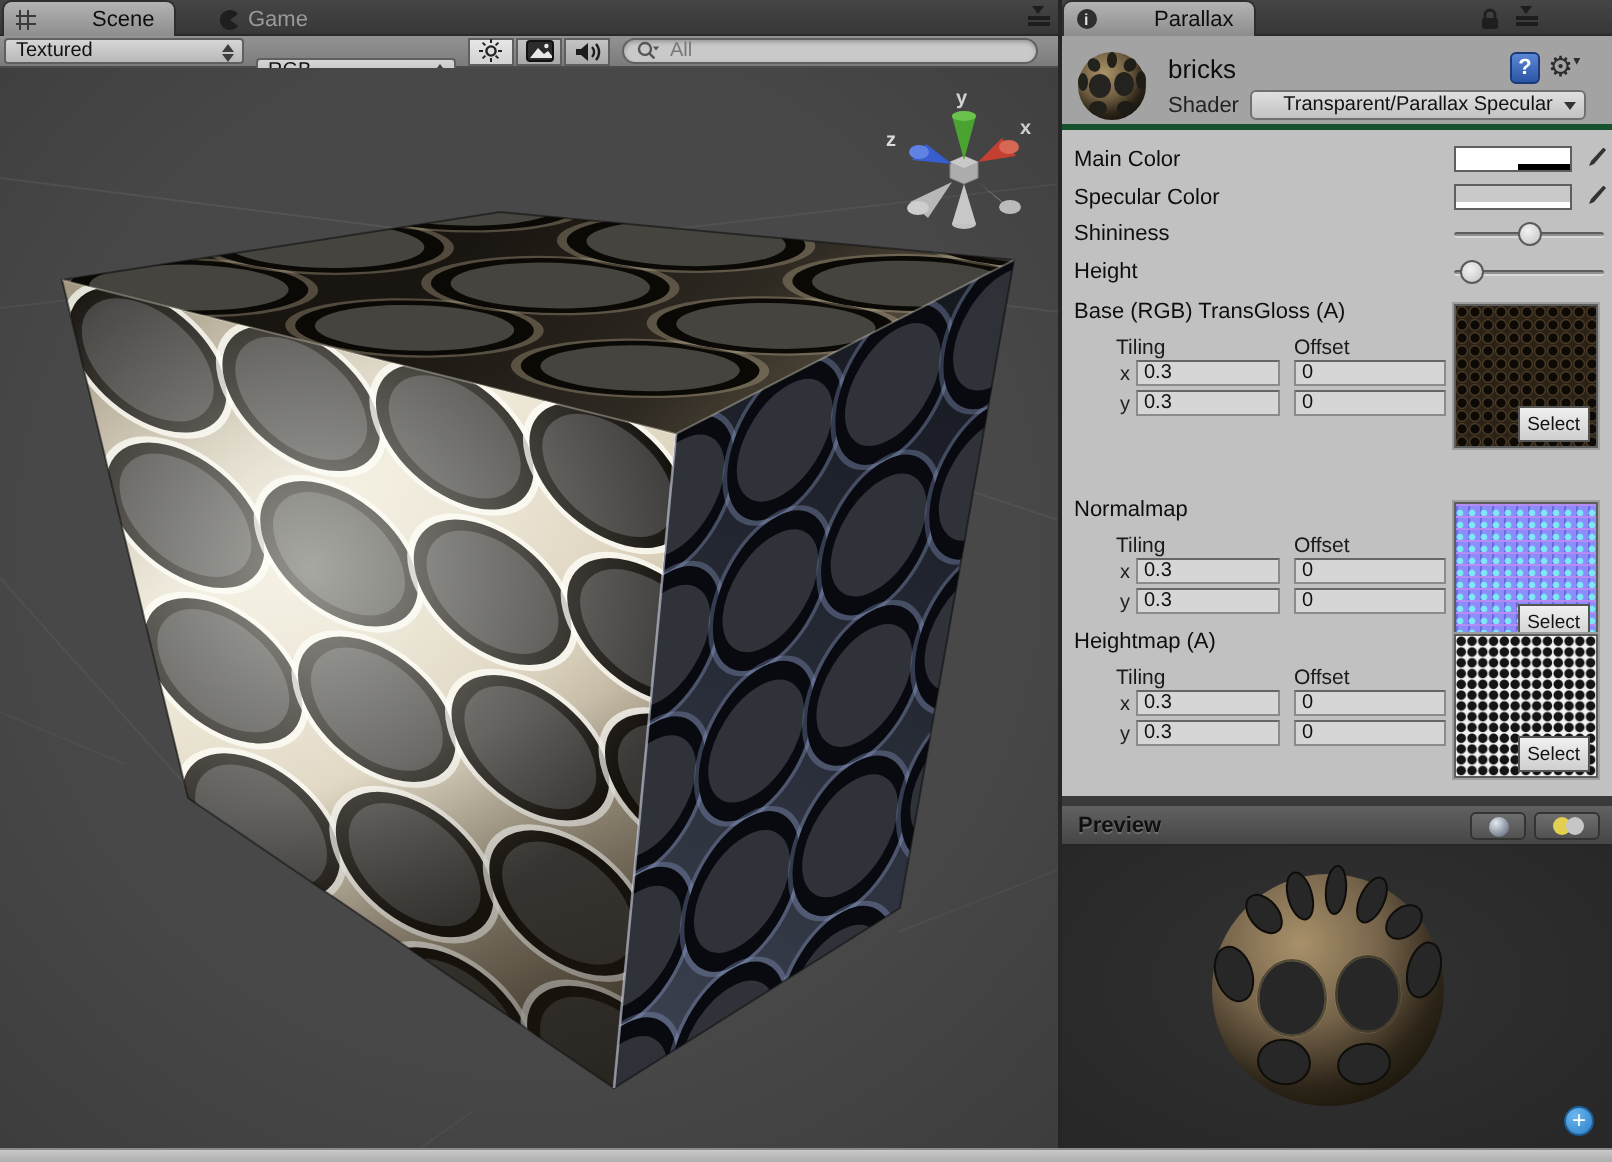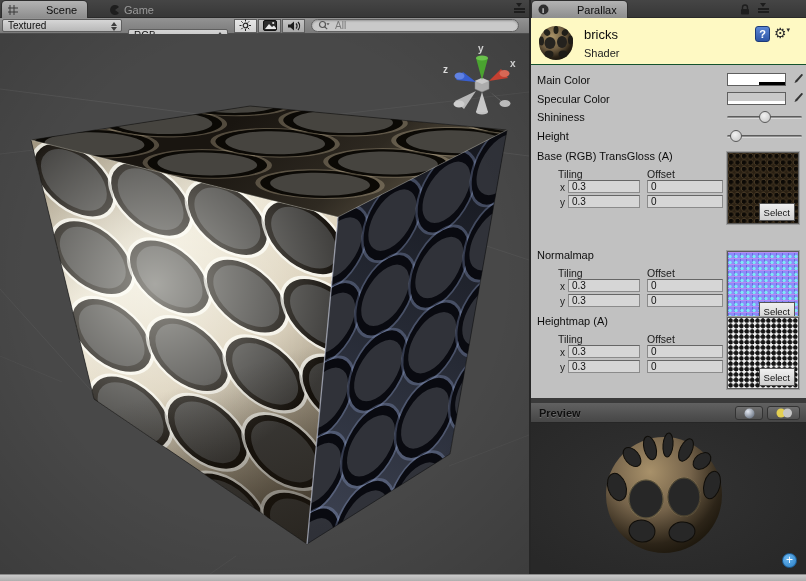--- a/index.html
+++ b/index.html
@@ -41,21 +41,21 @@
   .search input { border:0; outline:0; background:transparent; font-size:10px; color:#333; width:100%;
                   font-family:"Liberation Sans","DejaVu Sans",sans-serif; }
   .search input::placeholder { color:#787878; }
   .viewport { position:absolute; top:34px; left:0; width:529px; height:540px; background:#484848; }
 
   
   .splitter { position:absolute; left:529px; top:0; width:2px; height:574px; background:#262626; }
 
   
   .inspector { position:absolute; left:531px; top:0; width:275px; height:574px; background:#c1c1c1; }
-  .insp-header { position:absolute; top:18px; left:0; right:0; height:47px; background:#fef9c3; border-bottom:1px solid #14532d; }
+  .insp-header { position:absolute; top:18px; left:0; right:0; height:47px; background:#a3a3a3; border-bottom:3px solid #14532d; }
   .mat-name { position:absolute; left:53px; top:9px; font-size:13px; color:#0c0c0c; }
   .shader-label { position:absolute; left:53px; top:29px; font-size:11px; color:#222; }
   .shader-dd { position:absolute; left:94px; top:27px; width:168px; height:15px;
                background:linear-gradient(#e0e0e0,#c2c2c2); border:1px solid #707070; border-radius:3px;
                font-size:10px; color:#111; display:flex; align-items:center; justify-content:center; }
   .shader-dd .caret { position:absolute; right:4px; top:5px; width:0; height:0;
                border-left:3px solid transparent; border-right:3px solid transparent; border-top:4px solid #333; }
   .help-btn { position:absolute; left:224px; top:8px; width:15px; height:16px; border-radius:3px;
               background:linear-gradient(#5b86d6,#2d55a5); color:#fff; font-weight:bold; font-size:11px;
               display:flex; align-items:center; justify-content:center; border:1px solid #1c3a77; }
@@ -469,20 +469,24 @@
         <ellipse cx="20" cy="7" rx="2.5" ry="4" fill="#222018"></ellipse>
         <ellipse cx="11" cy="9.5" rx="3" ry="3.5" fill="#24221c" transform="rotate(-35 11 9.5)"></ellipse>
         <ellipse cx="29" cy="9.5" rx="3" ry="3.5" fill="#201e18" transform="rotate(35 29 9.5)"></ellipse>
         <ellipse cx="5.5" cy="18" rx="2.5" ry="4.5" fill="#23211c"></ellipse>
         <ellipse cx="34.5" cy="17" rx="2.5" ry="4.5" fill="#1e1c17"></ellipse>
         <ellipse cx="13" cy="31" rx="4.5" ry="3.5" fill="#211f19"></ellipse>
         <ellipse cx="27" cy="31" rx="4.5" ry="3.5" fill="#1d1b16"></ellipse>
       </svg>
       <div class="mat-name">bricks</div>
       <div class="shader-label">Shader</div>
+      <div class="shader-dd">
+        <span>Transparent/Parallax Specular</span>
+        <span class="caret"></span>
+      </div>
       <div class="help-btn">?</div>
       <div class="gear-btn">⚙<span class="mini">▾</span></div>
     </div>
 
     <div class="ilabel" style="top:74px;">Main Color</div>
     <div class="swatch" style="top: 73px; background: rgb(255, 255, 255);">
       <span class="alpha part"></span>
     </div>
     <svg class="dropper" style="top:72px;">
       <path d="M12 2 L13 3 L7 10 L4.5 11 L5.5 8.5 L11.5 2 Z" fill="#333"></path>

